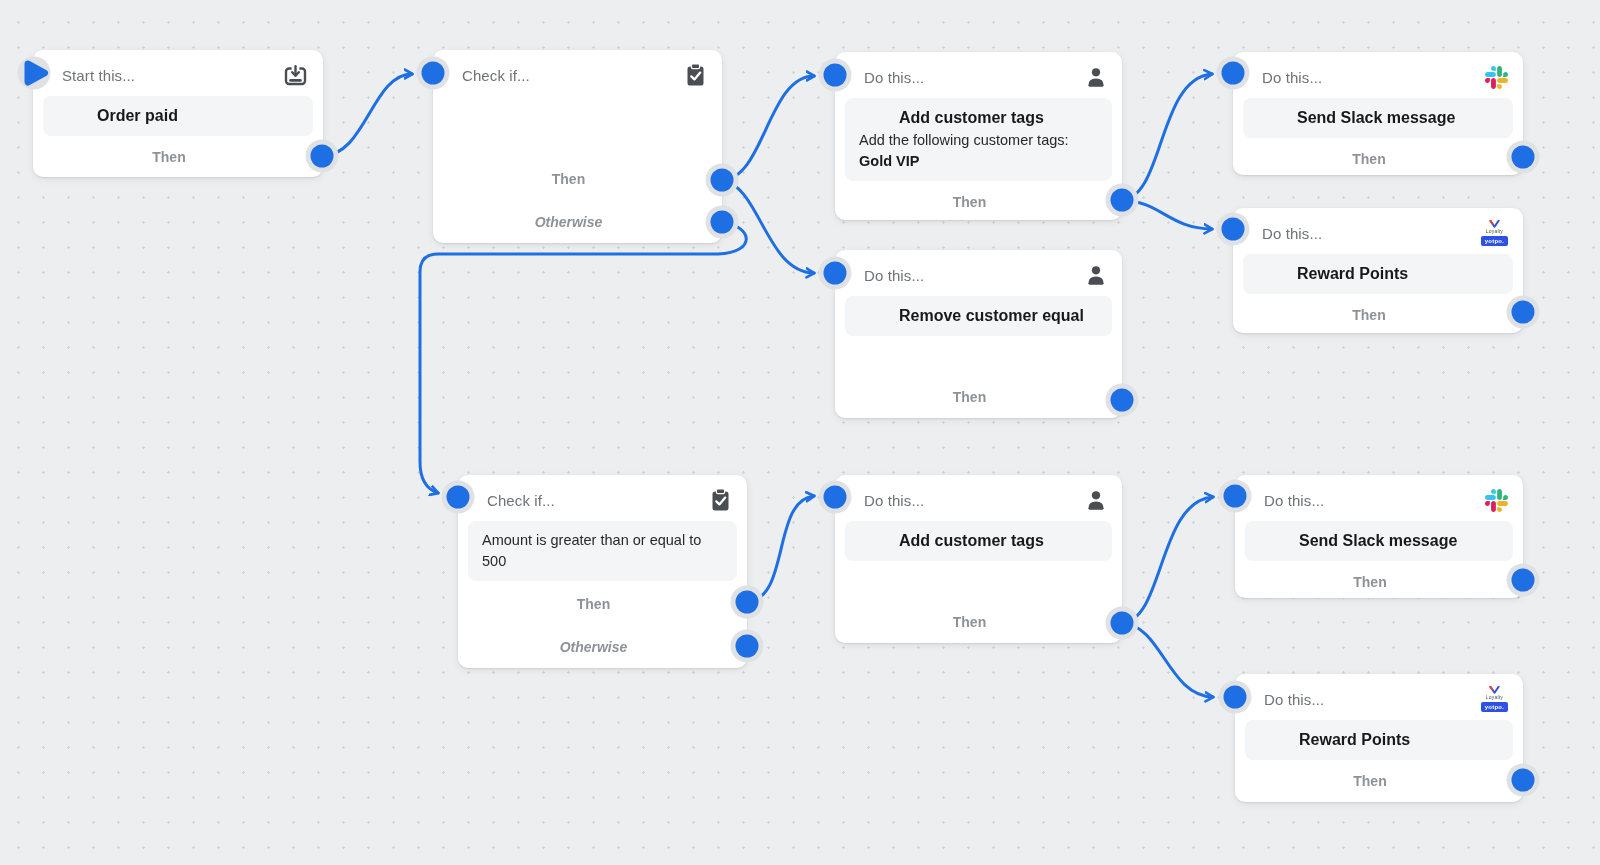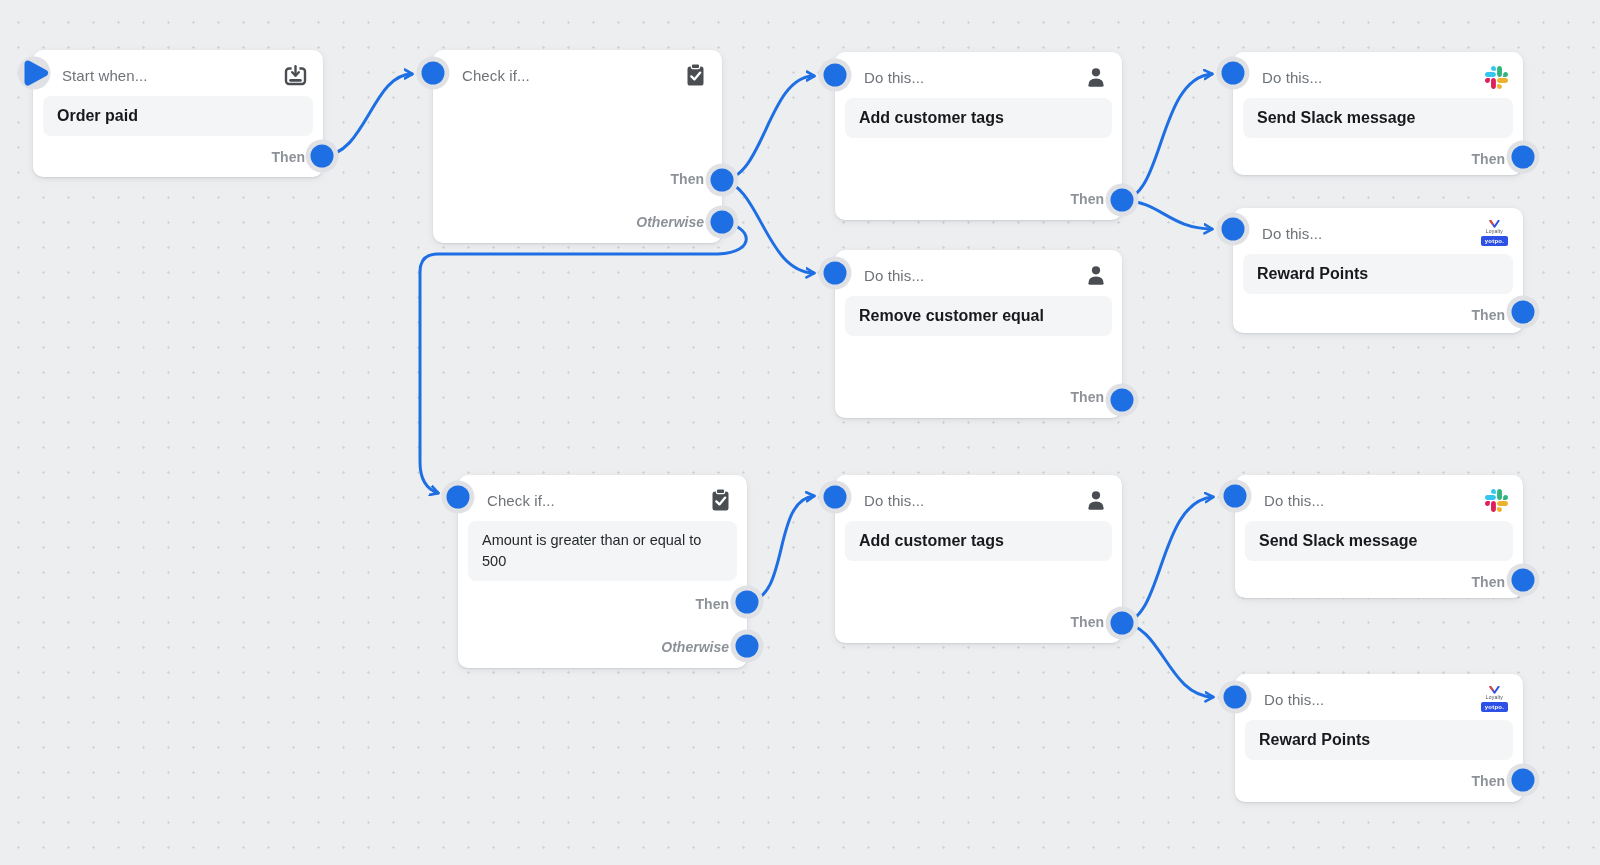--- a/index.html
+++ b/index.html
@@ -30,26 +30,26 @@
     min-height:26px;
   }
   .node-header-label{
     color:#6e7379;font-size:15px;font-weight:500;letter-spacing:.1px;
   }
   .node-content{
     background:#f4f5f6;border-radius:8px;
     margin:0 10px;padding:9px 14px;
     font-size:14.5px;line-height:1.45;color:#26292c;
   }
-  .node-title{font-weight:700;font-size:16px;color:#17191c;line-height:1.35;}
+  .node-title{font-weight:700;font-size:16px;color:#17191c;line-height:1.35;margin-left:40px;}
   .node-desc{margin-top:1px;}
   .node-desc b{color:#17191c;}
   .node-footer{
     height:43px;margin-top:auto;flex:0 0 auto;
-    display:flex;align-items:center;justify-content:flex-end;
+    display:flex;align-items:center;justify-content:center;
     padding-right:18px;
   }
   .node-footer + .node-footer{margin-top:0;font-style:italic;}
   .port-label{color:#8d9298;font-size:14px;font-weight:700;}
   .cond-body{color:#26292c;}
   .icon-slot{display:flex;align-items:center;justify-content:center;}
   
   .yotpo-stack{display:flex;flex-direction:column;align-items:center;line-height:1;}
   .yotpo-loyalty{font-size:5px;color:#4a4e53;margin:1px 0 2px 0;letter-spacing:.2px;}
   .yotpo-badge{
@@ -58,21 +58,21 @@
   }
   #wires{position:absolute;left:0;top:0;z-index:5;pointer-events:none;}
 </style>
 </head>
 <body>
 
 <div id="canvas">
 
   <div class="node" style="left:33px;top:50px;width:290px;height:127px;">
     <div class="node-header">
-      <span class="node-header-label">Start when...</span>
+      <span class="node-header-label">Start this...</span>
       <span class="icon-slot">
         <svg width="25" height="24" viewBox="0 0 25 24">
           <rect x="3" y="5.5" width="19" height="15.5" rx="3" fill="none" stroke="#4a4e53" stroke-width="2.4"></rect>
           <rect x="8.6" y="3" width="7.8" height="7" fill="#ffffff"></rect>
           <line x1="12.5" y1="3.2" x2="12.5" y2="12.2" stroke="#4a4e53" stroke-width="2.4" stroke-linecap="round"></line>
           <polyline points="9.2,9.2 12.5,12.8 15.8,9.2" fill="none" stroke="#4a4e53" stroke-width="2.4" stroke-linecap="round" stroke-linejoin="round"></polyline>
           <rect x="6.2" y="16" width="12.6" height="2.8" rx="1.4" fill="#4a4e53"></rect>
         </svg>
       </span>
     </div>
@@ -108,20 +108,21 @@
       <span class="node-header-label">Do this...</span>
       <span class="icon-slot">
         <svg width="22" height="22" viewBox="0 0 22 22">
           <circle cx="11" cy="6.3" r="4.1" fill="#4a4e53"></circle>
           <path d="M3.4,19.2 Q3.4,12.4 11,12.4 Q18.6,12.4 18.6,19.2 Q18.6,20.8 16.9,20.8 L5.1,20.8 Q3.4,20.8 3.4,19.2 Z" fill="#4a4e53"></path>
         </svg>
       </span>
     </div>
     <div class="node-content">
       <div class="node-title">Add customer tags</div>
+      <div class="node-desc"><span>Add the following customer tags:</span> <b>Gold VIP</b></div>
     </div>
     <div class="node-footer">
       <span class="port-label">Then</span>
     </div>
   </div>
 
   <div class="node" style="left:1233px;top:52px;width:290px;height:123px;">
     <div class="node-header">
       <span class="node-header-label">Do this...</span>
       <span class="icon-slot">

